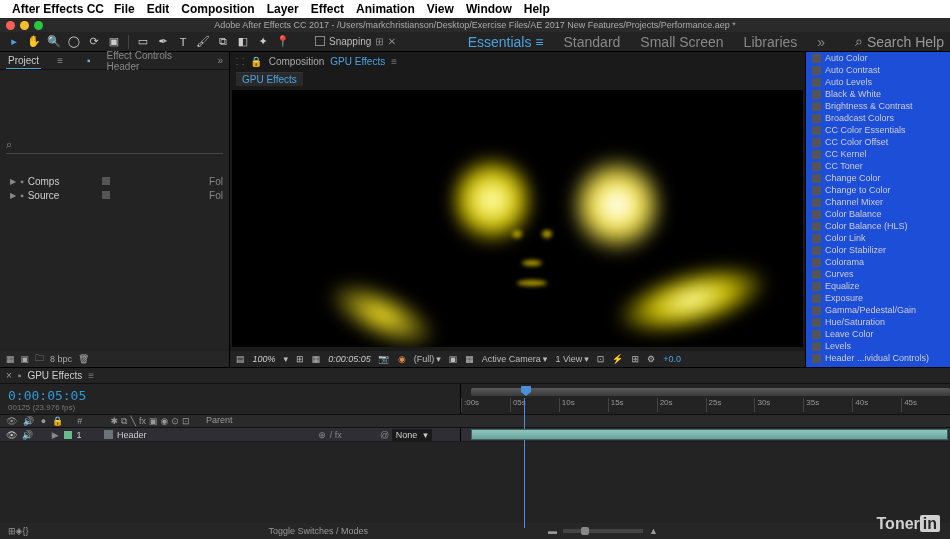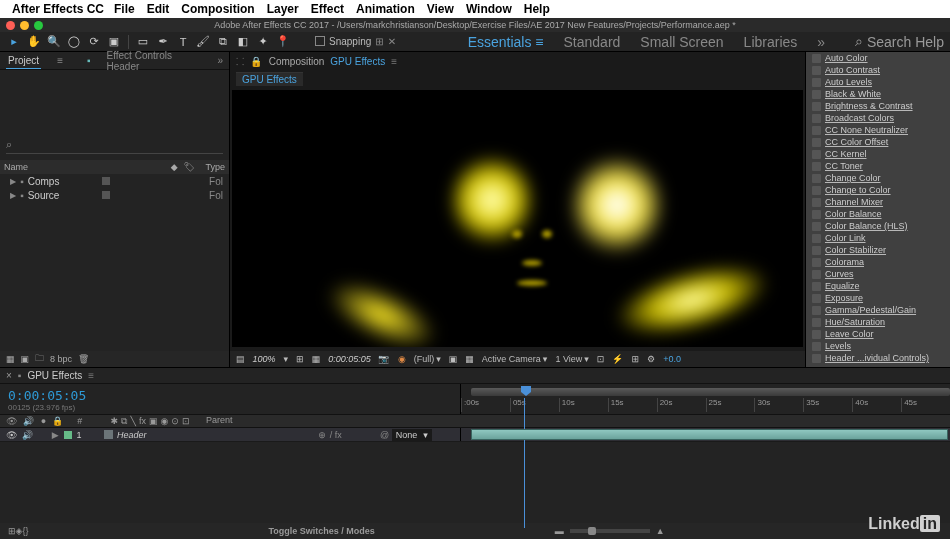--- a/index.html
+++ b/index.html
@@ -51,21 +51,21 @@
 .g1{ width:80px;height:100px; left:220px; top:60px; background:radial-gradient(circle,#fffca0 10%,#d6c600 40%,transparent 70%);}
 .g2{ width:90px;height:110px; left:340px; top:60px; background:radial-gradient(circle,#fffff0 8%,#f5e34a 35%,transparent 70%);}
 .g3{ width:160px;height:60px; left:380px; top:180px; background:radial-gradient(ellipse,#fffca0 5%,#c6b800 35%,transparent 70%); transform:rotate(-15deg);}
 .g4{ width:120px;height:50px; left:90px; top:200px; background:radial-gradient(ellipse,#e6d420 10%,transparent 70%); transform:rotate(25deg);}
 .viewer .face { position:absolute; left:250px; top:100px; width:120px; height:140px; }
 .viewer .face .dot{position:absolute;border-radius:50%;background:#a79500;filter:blur(2px);}
 .viewer-footer { height:16px; background:#232323; display:flex; align-items:center; gap:8px; padding:0 6px; font-size:9px; color:#bbb;}
 .viewer-footer .val { color:#ccc;font-style:italic;}
 .viewer-footer .sel { display:flex; align-items:center; gap:2px;}
 .viewer-footer .ex { color:#4aa3df;}
-.right { width:144px; background:#404040; overflow:hidden;text-decoration:underline;}
+.right { width:144px; background:#1d4ed8; overflow:hidden;}
 .fxlist { display:flex; flex-direction:column;}
 .fxitem { height:12px; display:flex; align-items:center; padding-left:6px; gap:4px; font-size:9px; color:#ccc;}
 .fxitem .ico { width:9px; height:9px; background:#555; border-radius:1px; display:inline-block;}
 .timeline { height:172px; background:#232323; border-top:1px solid #000; display:flex; flex-direction:column;}
 .tl-tabs { height:16px; display:flex; align-items:center; padding:0 6px; gap:6px; font-size:10px; color:#ccc; border-bottom:1px solid #111;}
 .tl-tabs .marker{color:#999;}
 .tl-header { height:30px; display:flex;}
 .tl-header .left-h { width:460px; padding:4px 8px;}
 .tl-header .timecode { color:#2e9ad6; font-size:13px; font-family:monospace;}
 .tl-header .sub { font-size:8px; color:#777;}
@@ -78,29 +78,29 @@
 .cti { position:absolute; top:2px; left:60px; width:10px; height:12px;}
 .cti::before{content:'';position:absolute;left:3px;top:12px;width:1px;height:130px;background:#4a90d9;}
 .cti .head{width:10px;height:10px;background:#4a90d9;clip-path:polygon(0 0,100% 0,100% 60%,50% 100%,0 60%);}
 .tl-cols { height:14px; display:flex; background:#2a2a2a; font-size:9px; color:#999; border-top:1px solid #111; border-bottom:1px solid #111;}
 .tl-cols .c1{width:100px; padding-left:6px; display:flex; gap:6px; align-items:center;}
 .tl-cols .layername{width:180px; padding-left:4px;}
 .tl-cols .switches{width:100px; display:flex; gap:3px; align-items:center; justify-content:center;}
 .tl-cols .parent{width:80px; padding-left:6px;}
 .tl-row { height:14px; display:flex; align-items:center; background:#2e2e34; font-size:9px; color:#ccc; border-bottom:1px solid #1a1a1a;}
 .tl-row .c1{width:100px; padding-left:6px; display:flex; gap:5px; align-items:center;}
-.tl-row .layername{width:180px; padding-left:4px; display:flex; gap:4px; align-items:center;font-style:italic;}
+.tl-row .layername{width:180px; padding-left:4px; display:flex; gap:4px; align-items:center;}
 .tl-row .lyrbox{width:9px;height:9px;background:#6b7478;}
 .tl-row .switches{width:100px; display:flex; gap:4px; justify-content:center; color:#888;}
 .tl-row .parent{width:80px;}
 .tl-row .parent .dd{background:#1a1a1a; padding:0 4px; display:inline-flex; align-items:center; gap:6px; height:12px;}
 .tl-row .track{flex:1; height:100%; position:relative; border-left:1px solid #000;}
 .tl-row .bar{position:absolute; left:10px; right:2px; top:1px; bottom:1px; background:linear-gradient(#8fc7c0,#6ba39c); border:1px solid #3a6560;}
 .tl-bottom { margin-top:auto; height:16px; background:#262626; display:flex; align-items:center; font-size:9px; color:#999; padding:0 8px;}
-.tl-bottom .toggle{margin-left:240px;font-weight:bold;}
+.tl-bottom .toggle{margin-left:240px;}
 .tl-bottom .zoom { margin-left:180px; display:flex; align-items:center; gap:6px;}
 .tl-bottom .zoom .slider{width:80px;height:4px;background:#444;position:relative;}
 .tl-bottom .zoom .slider .knob{position:absolute;left:18px;top:-2px;width:8px;height:8px;background:#888;border-radius:2px;}
 .linkedin { position:absolute; right:10px; bottom:6px; font-size:16px; font-weight:bold; color:#d0d0d0;}
 .linkedin .in{background:#d0d0d0;color:#262626;padding:0 3px;border-radius:2px;}
 </style>
 </head>
 <body>
 
 <div class="menubar">
@@ -166,28 +166,20 @@
   <div class="left">
     <div class="panel-tabs">
       <span class="tab active">Project</span>
       <span class="menu-icon">≡</span>
       <span style="margin-left:10px;color:#6bb;">▪</span>
       <span class="tab">Effect Controls Header</span>
       <span class="closearrow">»</span>
     </div>
     <div class="projbody">
       <div class="projsearch"><span class="mag">⌕</span></div>
-      <div class="projheader">
-        <span class="name">Name</span>
-        <span class="hicons">
-          <span>◆</span>
-          <span>🏷</span>
-        </span>
-        <span style="width:30px;text-align:right;">Type</span>
-      </div>
       <div class="projrows">
         <div class="projrow">
           <span class="arrow">▶</span>
           <span class="foldericon">▪</span>
           <span>Comps</span>
           <span style="margin-left:auto;margin-right:24px;width:8px;height:8px;background:#555;"></span>
           <span class="type">Fol</span>
         </div>
         <div class="projrow">
           <span class="arrow">▶</span>
@@ -282,21 +274,21 @@
         <div class="fxitem">
           <span class="ico"></span>
           <span>Brightness &amp; Contrast</span>
         </div>
         <div class="fxitem">
           <span class="ico"></span>
           <span>Broadcast Colors</span>
         </div>
         <div class="fxitem">
           <span class="ico"></span>
-          <span>CC None Neutralizer</span>
+          <span>CC Color Essentials</span>
         </div>
         <div class="fxitem">
           <span class="ico"></span>
           <span>CC Color Offset</span>
         </div>
         <div class="fxitem">
           <span class="ico"></span>
           <span>CC Kernel</span>
         </div>
         <div class="fxitem">
@@ -468,14 +460,14 @@
       <span>▬</span>
       <div class="slider">
           <div class="knob"></div>
         </div>
       <span>▲</span>
     </div>
   </div>
 </div>
 
 <div class="linkedin">
-  <span>Linked</span><span class="in">in</span>
+  <span>Toner</span><span class="in">in</span>
 </div>
 
 </body></html>

